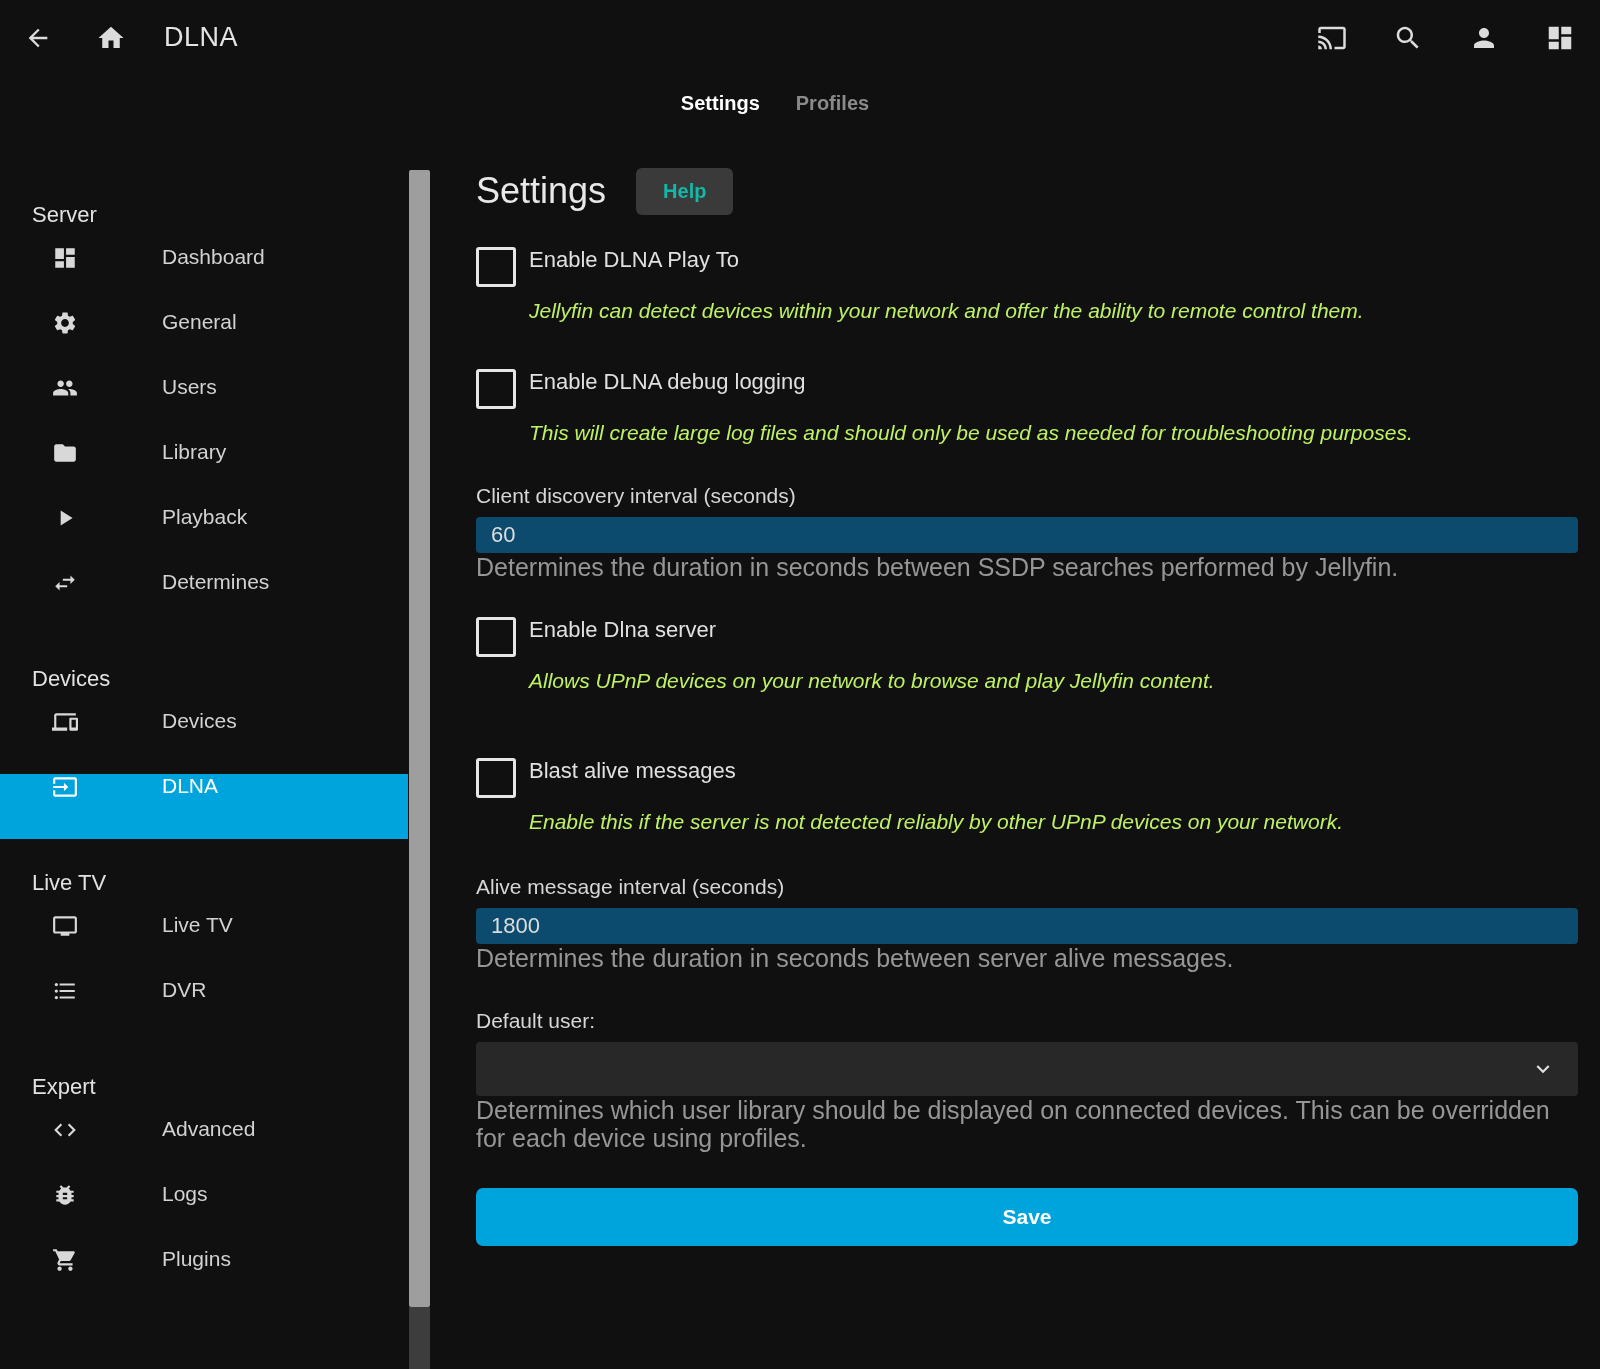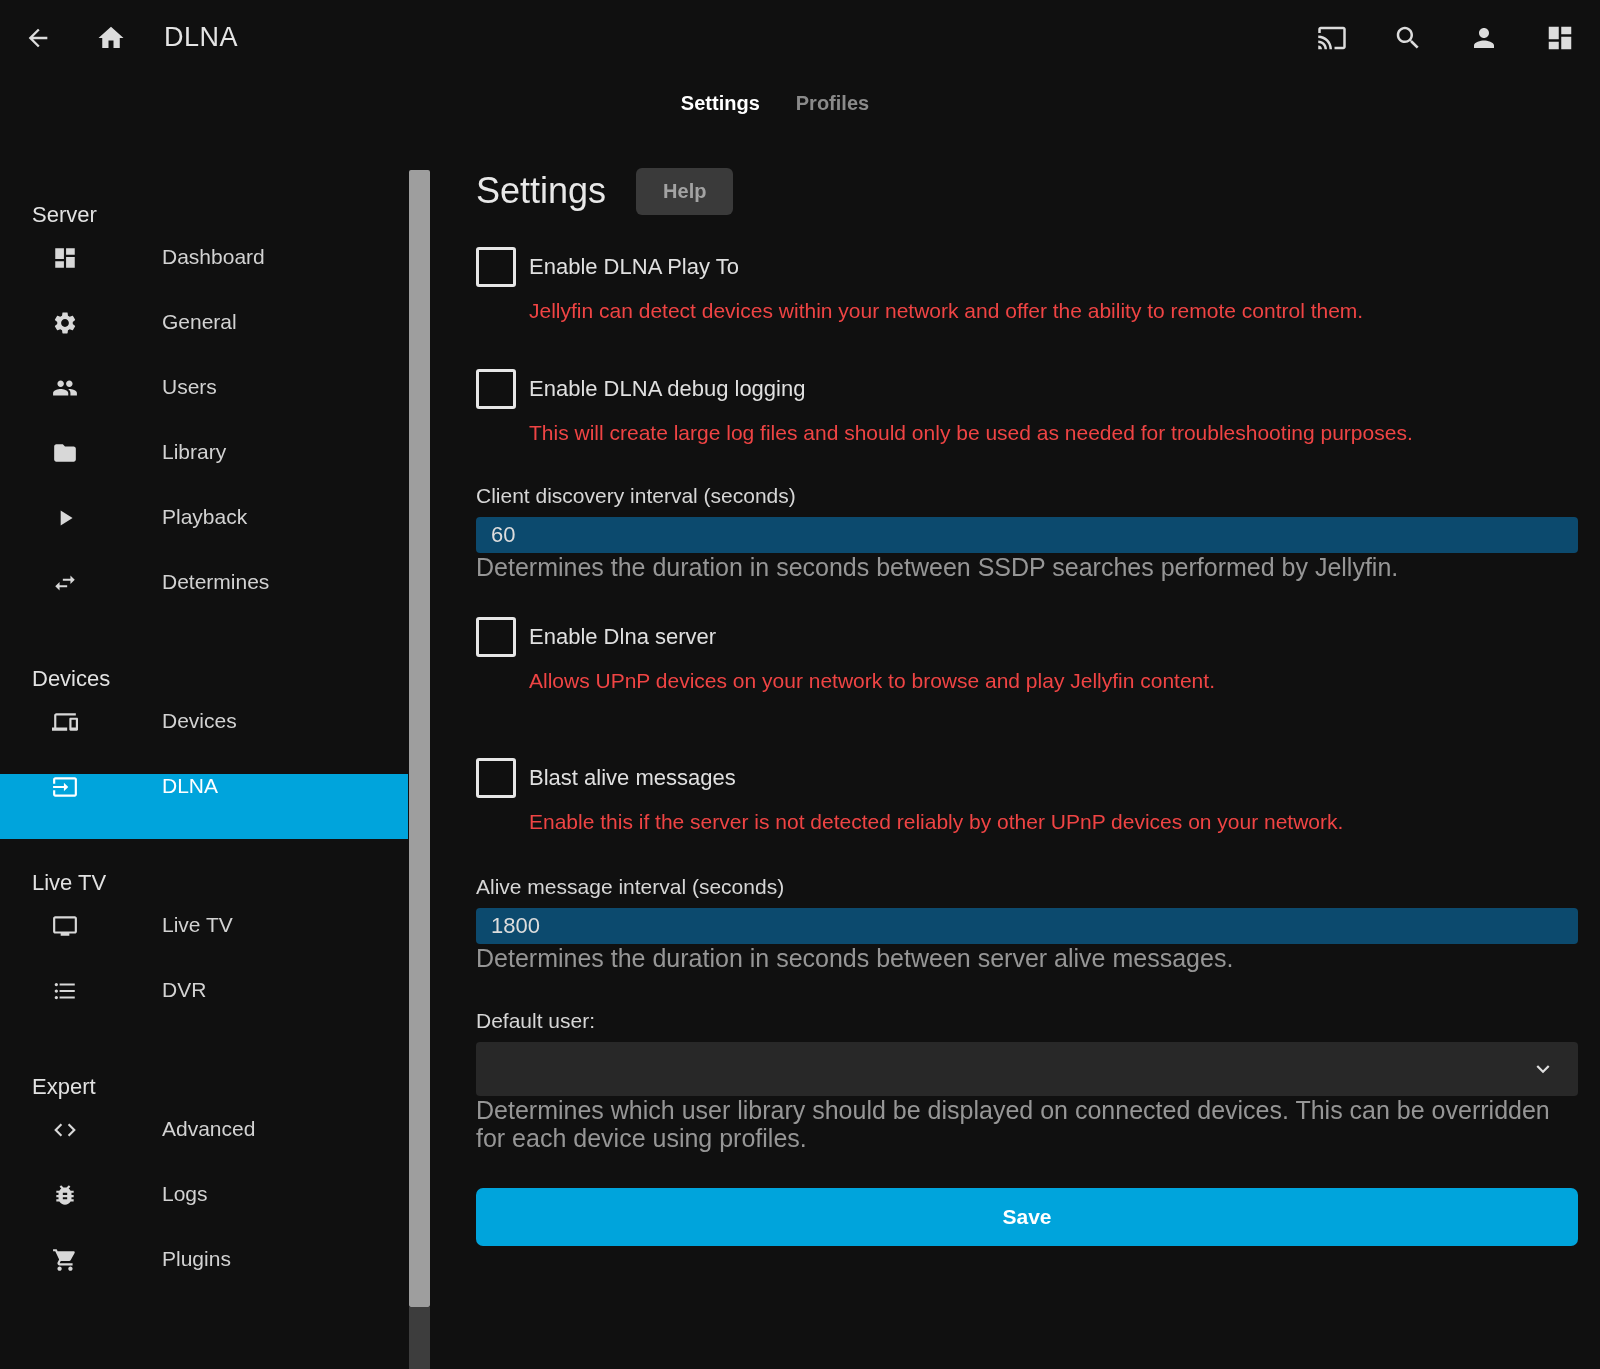--- a/index.html
+++ b/index.html
@@ -39,28 +39,28 @@
 
   
   .scroll-thumb{position:absolute;left:409px;top:170px;width:21px;height:1137px;
                 background:#9e9e9e;border-radius:2px;}
   .scroll-track{position:absolute;left:409px;top:1307px;width:21px;height:62px;background:#3d3d3d;}
 
   
   .main{position:absolute;left:476px;top:131px;width:1102px;}
   .title-row{margin-top:36px;height:48px;display:flex;align-items:center;gap:30px;}
   .page-title{font-size:36px;font-weight:500;color:#e8e8e8;}
-  .help-btn{height:47px;padding:0 27px;background:#3a3a3a;color:#a3a3a3;border:none;border-radius:6px;
+  .help-btn{height:47px;padding:0 27px;background:#3a3a3a;color:#14b8a6;border:none;border-radius:6px;
             font-size:20px;font-weight:bold;font-family:inherit;cursor:pointer;}
 
-  .check-row{display:flex;align-items:center;}
+  .check-row{display:flex;}
   .checkbox{width:40px;height:40px;box-sizing:border-box;border:3px solid #e6e6e6;border-radius:3px;
             background:transparent;flex:none;cursor:pointer;}
   .check-label{margin-left:13px;font-size:22px;color:#e0e0e0;}
-  .check-desc{margin:10px 0 0 53px;font-size:21px;line-height:28px;color:#ef4444;}
+  .check-desc{margin:10px 0 0 53px;font-size:21px;line-height:28px;color:#bef264;font-style:italic;}
   .g1{margin-top:32px;} .g2{margin-top:44px;} .g3{margin-top:36px;} .g4{margin-top:63px;}
 
   .field-group.f1{margin-top:36px;} .field-group.f2{margin-top:38px;} .field-group.f3{margin-top:36px;}
   .field-label{display:block;font-size:21px;line-height:26px;color:#d6d6d6;margin-bottom:8px;}
   .text-input{width:100%;box-sizing:border-box;height:36px;background:#0c4a6e;border:none;border-radius:4px;
               color:#dddddd;font-size:22px;font-family:inherit;padding:0 15px;outline:none;}
   .field-desc{font-size:25px;line-height:28px;color:#969696;}
 
   .select{position:relative;width:100%;box-sizing:border-box;height:54px;background:#282828;
           border-radius:4px;cursor:pointer;display:flex;align-items:center;padding:0 60px 0 15px;}

